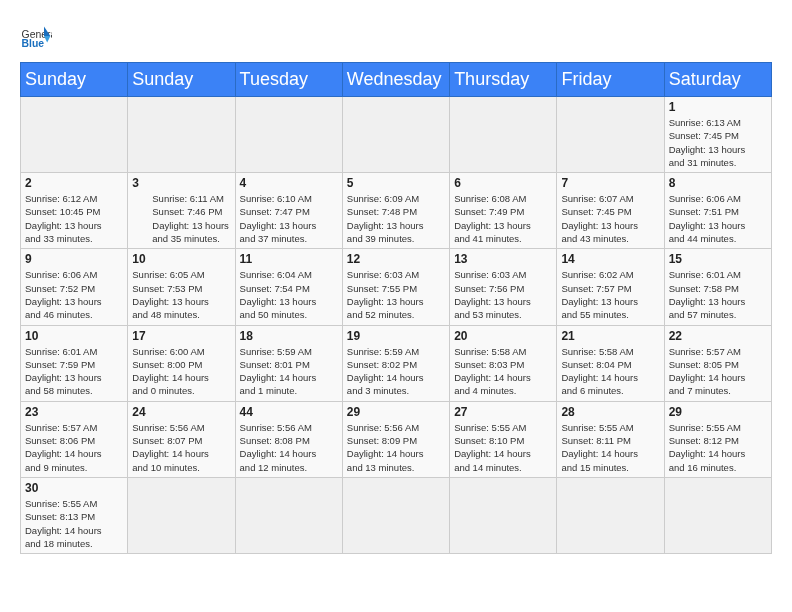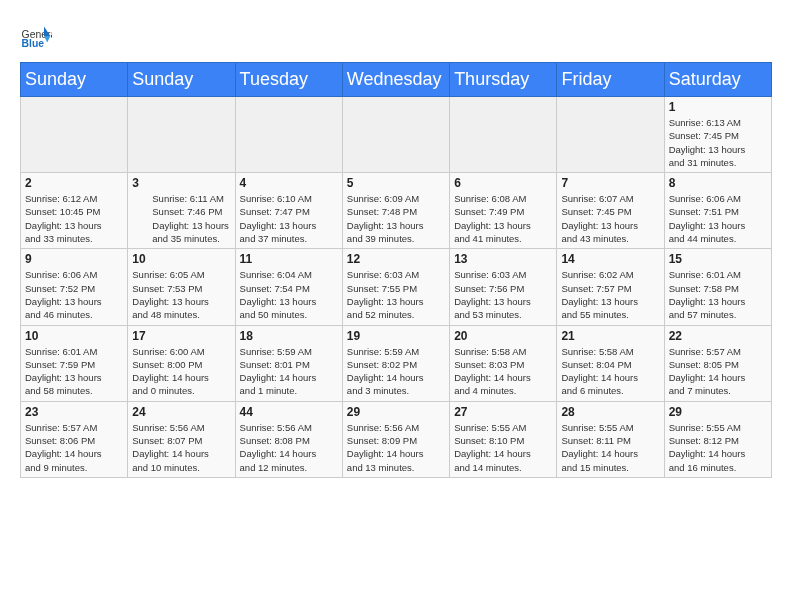--- a/index.html
+++ b/index.html
@@ -331,14 +331,29 @@
 and 15 minutes.</div>
         </td>
         <td>
           <span class="day-number">29</span>
           <div class="day-info" style="white-space: pre-line;">Sunrise: 5:55 AM
 Sunset: 8:12 PM
 Daylight: 14 hours
 and 16 minutes.</div>
         </td>
       </tr>
+      <tr class="last-row">
+        <td>
+          <span class="day-number">30</span>
+          <div class="day-info" style="white-space: pre-line;">Sunrise: 5:55 AM
+Sunset: 8:13 PM
+Daylight: 14 hours
+and 18 minutes.</div>
+        </td>
+        <td class="empty"></td>
+        <td class="empty"></td>
+        <td class="empty"></td>
+        <td class="empty"></td>
+        <td class="empty"></td>
+        <td class="empty"></td>
+      </tr>
     </tbody>
 </table>
 
 </body></html>

